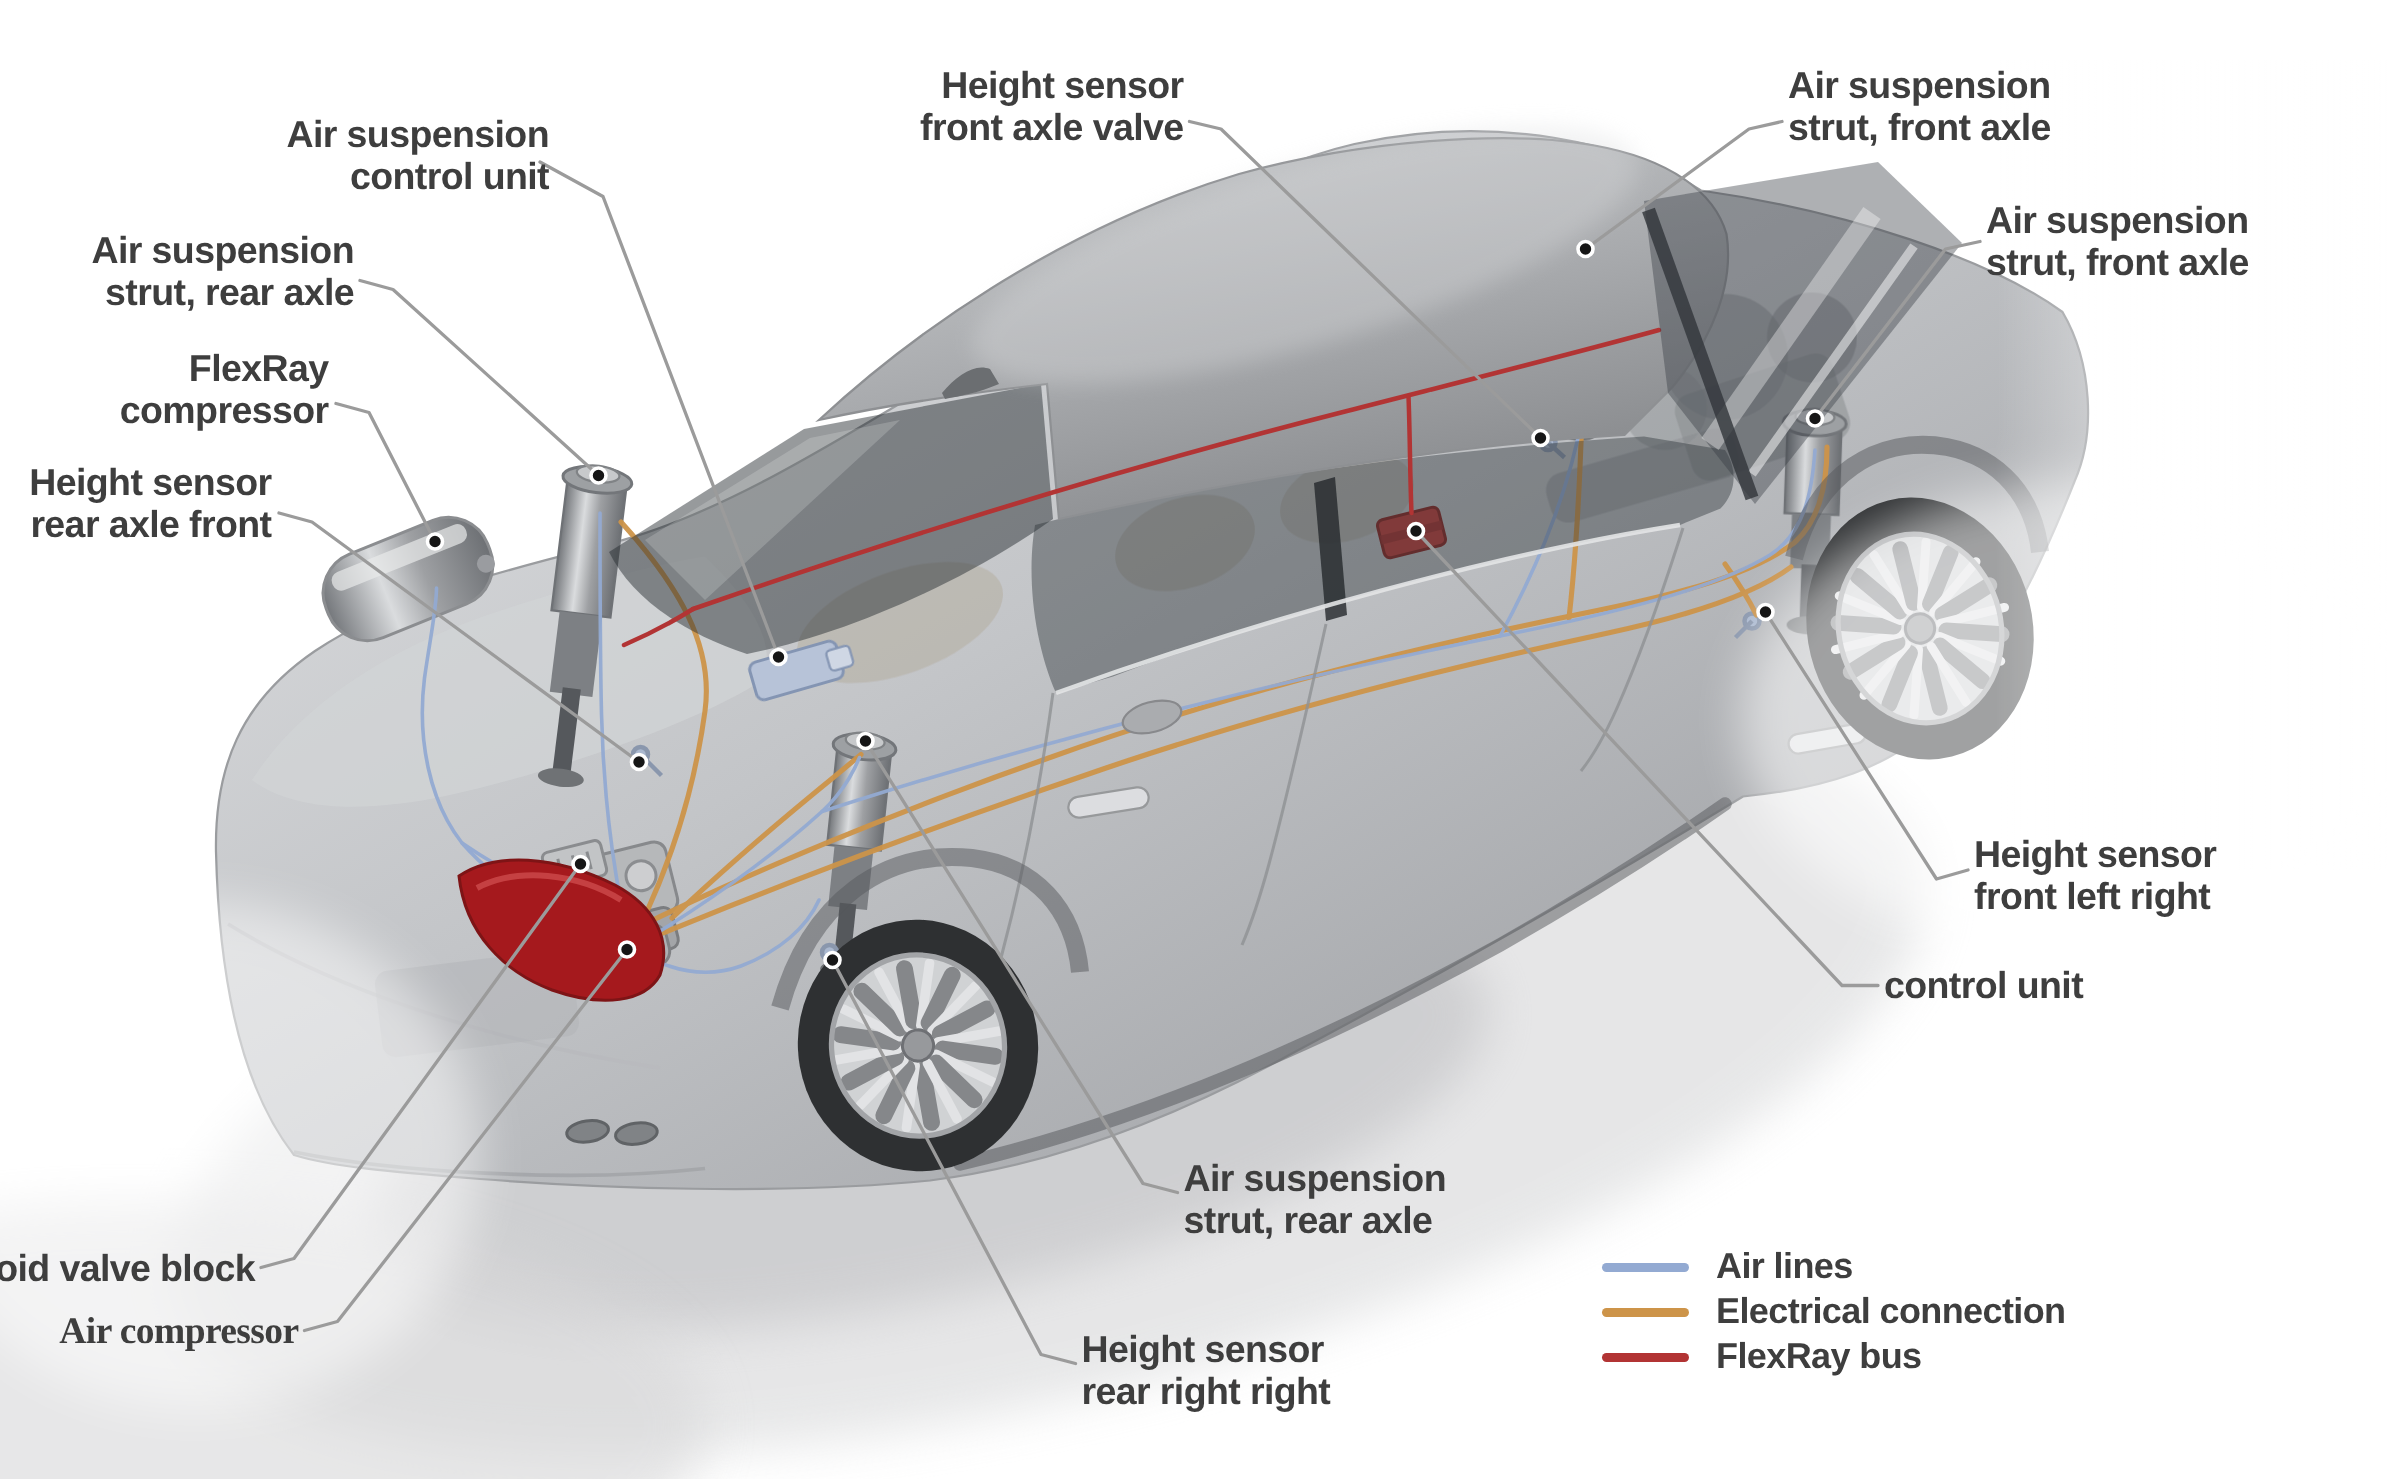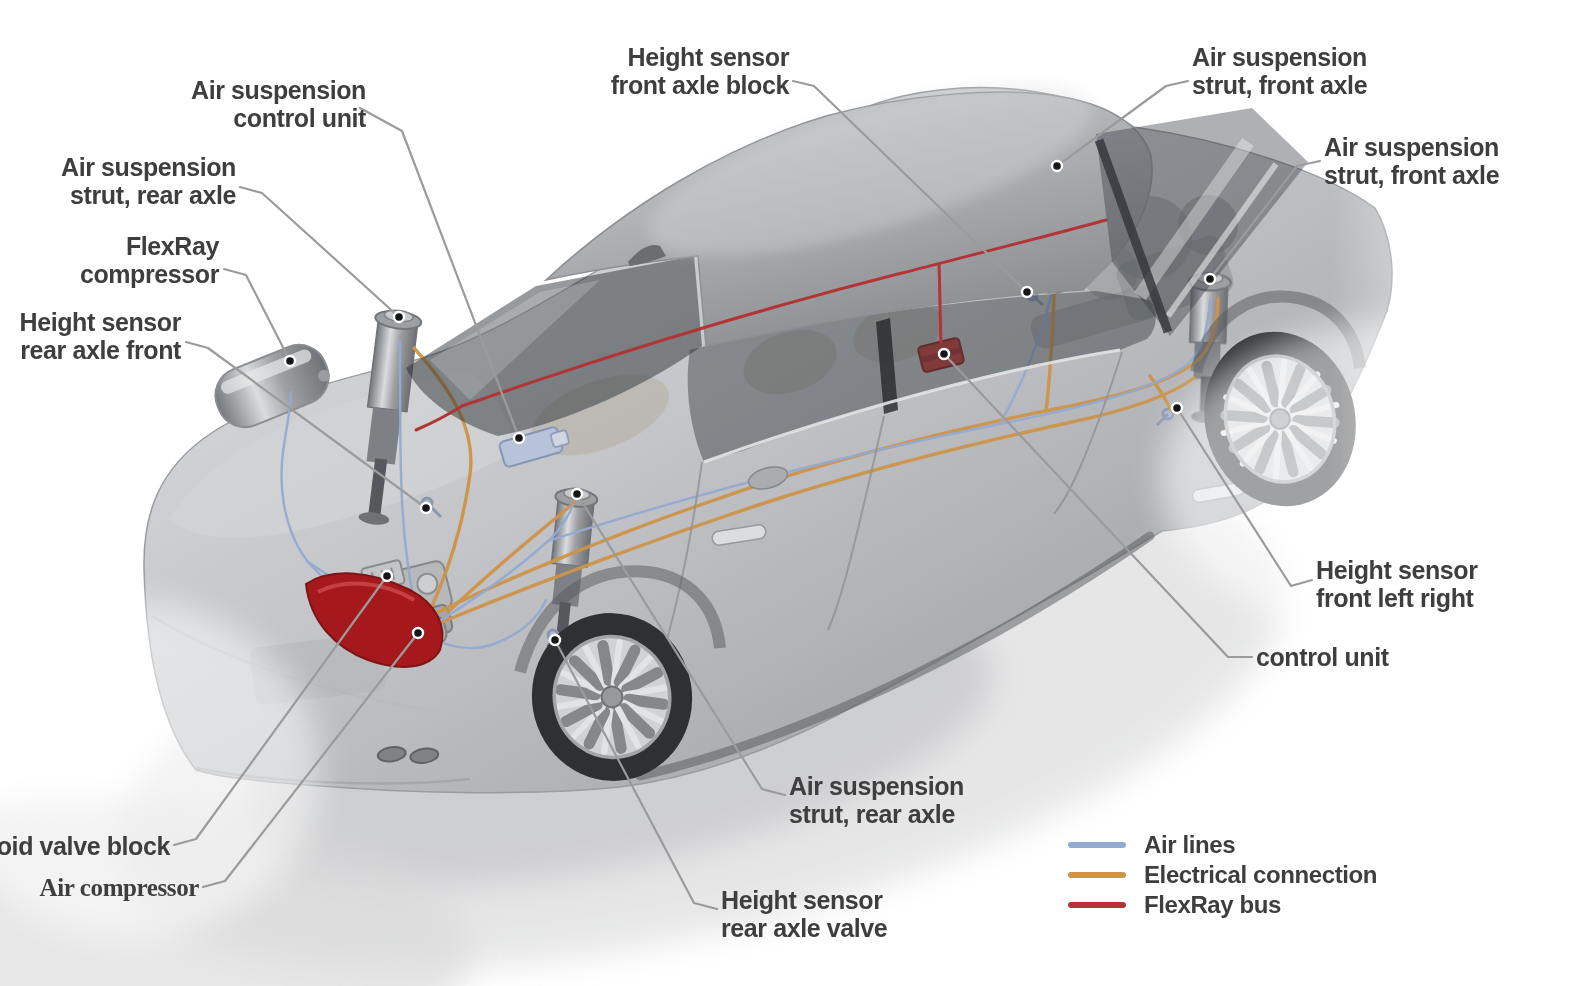--- a/index.html
+++ b/index.html
@@ -369,21 +369,21 @@
     <div class="callout right" style="top: 232px; right: 1373px;">
       <div>FlexRay</div>
       <div>compressor</div>
     </div>
     <div class="callout right" style="top: 308px; right: 1411px;">
       <div>Height sensor</div>
       <div>rear axle front</div>
     </div>
     <div class="callout right" style="top: 43px; right: 803px;">
       <div>Height sensor</div>
-      <div>front axle block</div>
+      <div>front axle valve</div>
     </div>
     <div class="callout left" style="top: 43px; left: 1192px;">
       <div>Air suspension</div>
       <div>strut, front axle</div>
     </div>
     <div class="callout left" style="top: 133px; left: 1324px;">
       <div>Air suspension</div>
       <div>strut, front axle</div>
     </div>
     <div class="callout left" style="top: 556px; left: 1316px;">
@@ -392,21 +392,21 @@
     </div>
     <div class="callout left" style="top: 643px; left: 1256px;">
       <div>control unit</div>
     </div>
     <div class="callout left" style="top: 772px; left: 789px;">
       <div>Air suspension</div>
       <div>strut, rear axle</div>
     </div>
     <div class="callout left" style="top: 886px; left: 721px;">
       <div>Height sensor</div>
-      <div>rear axle valve</div>
+      <div>rear right right</div>
     </div>
     <div class="callout right" style="top: 832px; right: 1422px;">
       <div>Solenoid valve block</div>
     </div>
     <div class="callout right" style="top: 874px; right: 1393px; font-family: Liberation Serif, serif;">
       <div>Air compressor</div>
     </div>
   </div>
 
 </body></html>

